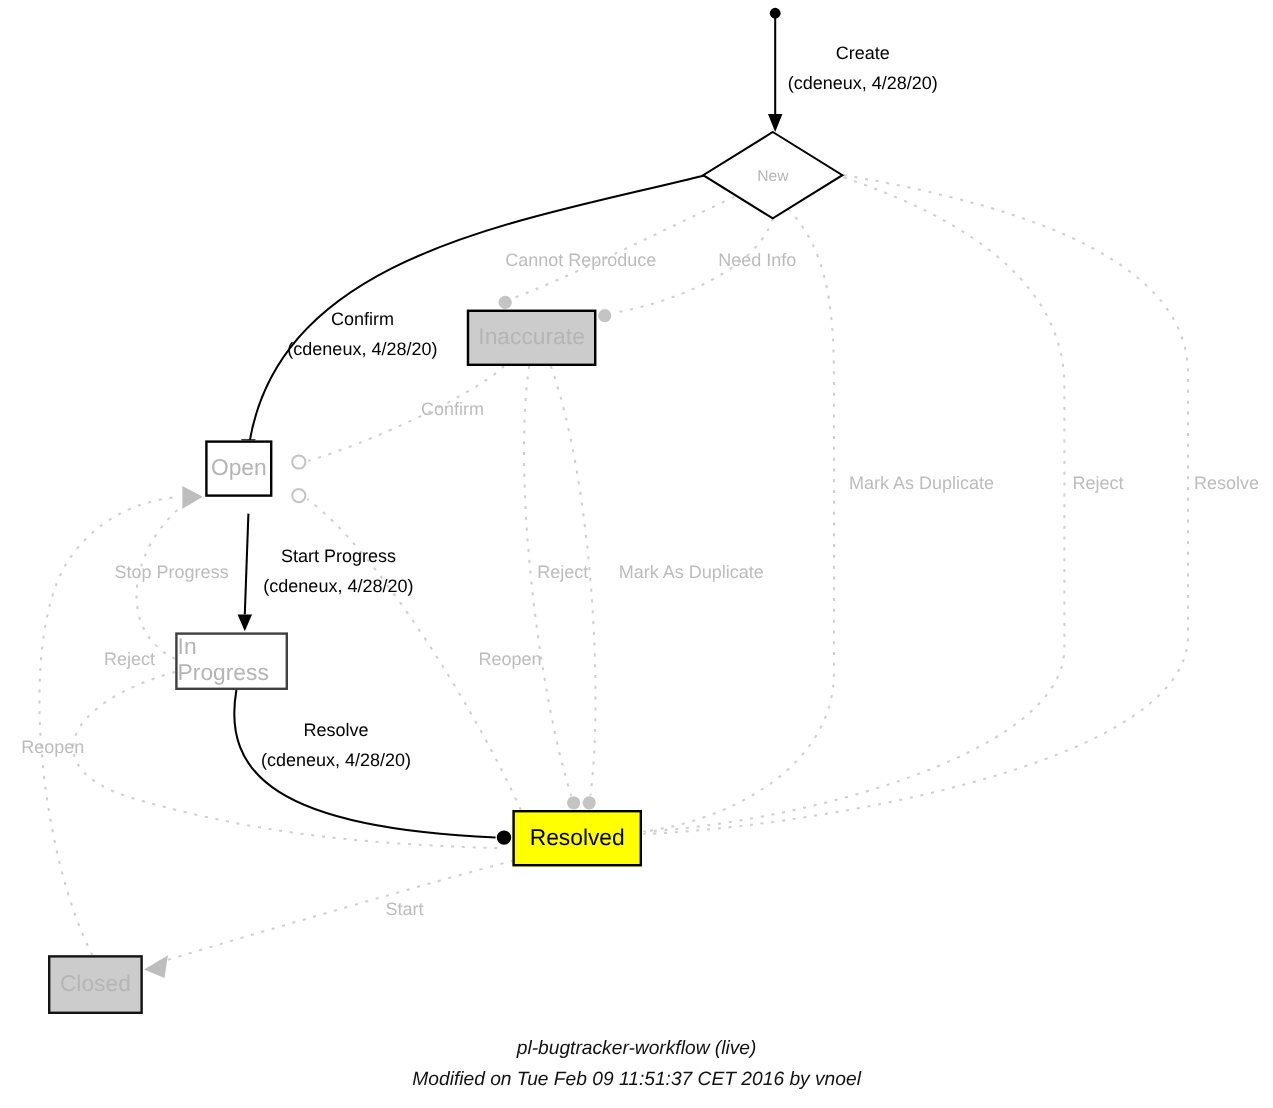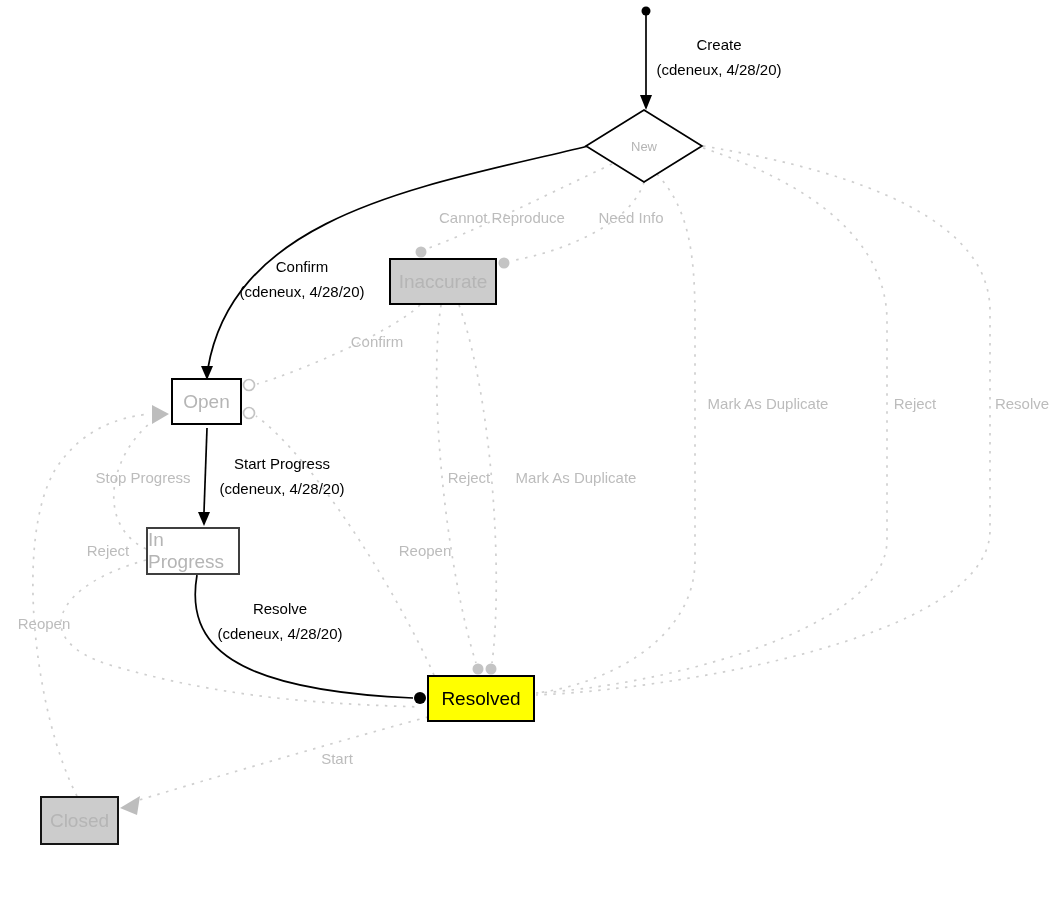--- a/index.html
+++ b/index.html
@@ -62,21 +62,21 @@
     <polygon points="169,414 152,405 152,424" fill="#bdbdbd"></polygon>
     <polygon points="120,808 140,796 137,815" fill="#bdbdbd"></polygon>
 
     <polygon points="644,110 702,146 644,182 586,146" fill="#ffffff" stroke="#000000" stroke-width="1.7"></polygon>
   </svg>
 
   <div class="diamond-label" style="left:644px;top:146px;">New</div>
 
   <div class="node gray-text" style="left:389px;top:258px;width:108px;height:47px;background:#cccccc;border:2px solid #000;">Inaccurate</div>
 
-  <div class="node gray-text" style="left:171px;top:378px;width:71px;height:47px;background:#ffffff;border:2px solid #000;">Open</div>
+  <div class="node gray-text" style="left:171px;top:367px;width:56px;height:47px;background:#ffffff;border:2px solid #000;">Open</div>
 
   <div class="node gray-text" style="left:146px;top:527px;width:94px;height:48px;background:#ffffff;border:2px solid #3f3f3f;">In Progress</div>
 
   <div class="node" style="left:427px;top:675px;width:108px;height:47px;background:#ffff00;border:2px solid #000;color:#000;">Resolved</div>
 
   <div class="node gray-text" style="left:40px;top:796px;width:79px;height:49px;background:#cccccc;border:2px solid #141414;">Closed</div>
 
   <div class="edge-label active" style="left:719px;top:57px;">
     <div>Create</div>
     <div>(cdeneux, 4/28/20)</div>
@@ -87,28 +87,32 @@
   </div>
   <div class="edge-label active" style="left:282px;top:476px;">
     <div>Start Progress</div>
     <div>(cdeneux, 4/28/20)</div>
   </div>
   <div class="edge-label active" style="left:280px;top:621px;">
     <div>Resolve</div>
     <div>(cdeneux, 4/28/20)</div>
   </div>
 
-  <div class="edge-label inactive" style="left:502px;top:217px;">Cannot Reproduce</div>
+  <div class="edge-label inactive" style="left:484px;top:217px;">Cannot Reproduce</div>
   <div class="edge-label inactive" style="left:631px;top:217px;">Need Info</div>
   <div class="edge-label inactive" style="left:377px;top:341px;">Confirm</div>
   <div class="edge-label inactive" style="left:143px;top:477px;">Stop Progress</div>
   <div class="edge-label inactive" style="left:108px;top:550px;">Reject</div>
   <div class="edge-label inactive" style="left:44px;top:623px;">Reopen</div>
   <div class="edge-label inactive" style="left:469px;top:477px;">Reject</div>
   <div class="edge-label inactive" style="left:576px;top:477px;">Mark As Duplicate</div>
   <div class="edge-label inactive" style="left:425px;top:550px;">Reopen</div>
   <div class="edge-label inactive" style="left:768px;top:403px;">Mark As Duplicate</div>
   <div class="edge-label inactive" style="left:915px;top:403px;">Reject</div>
   <div class="edge-label inactive" style="left:1022px;top:403px;">Resolve</div>
   <div class="edge-label inactive" style="left:337px;top:758px;">Start</div>
 
+  <div id="caption">
+    <div>pl-bugtracker-workflow (live)</div>
+    <div>Modified on Tue Feb 09 11:51:37 CET 2016 by vnoel</div>
+  </div>
 
 </div>
 
 </body></html>

